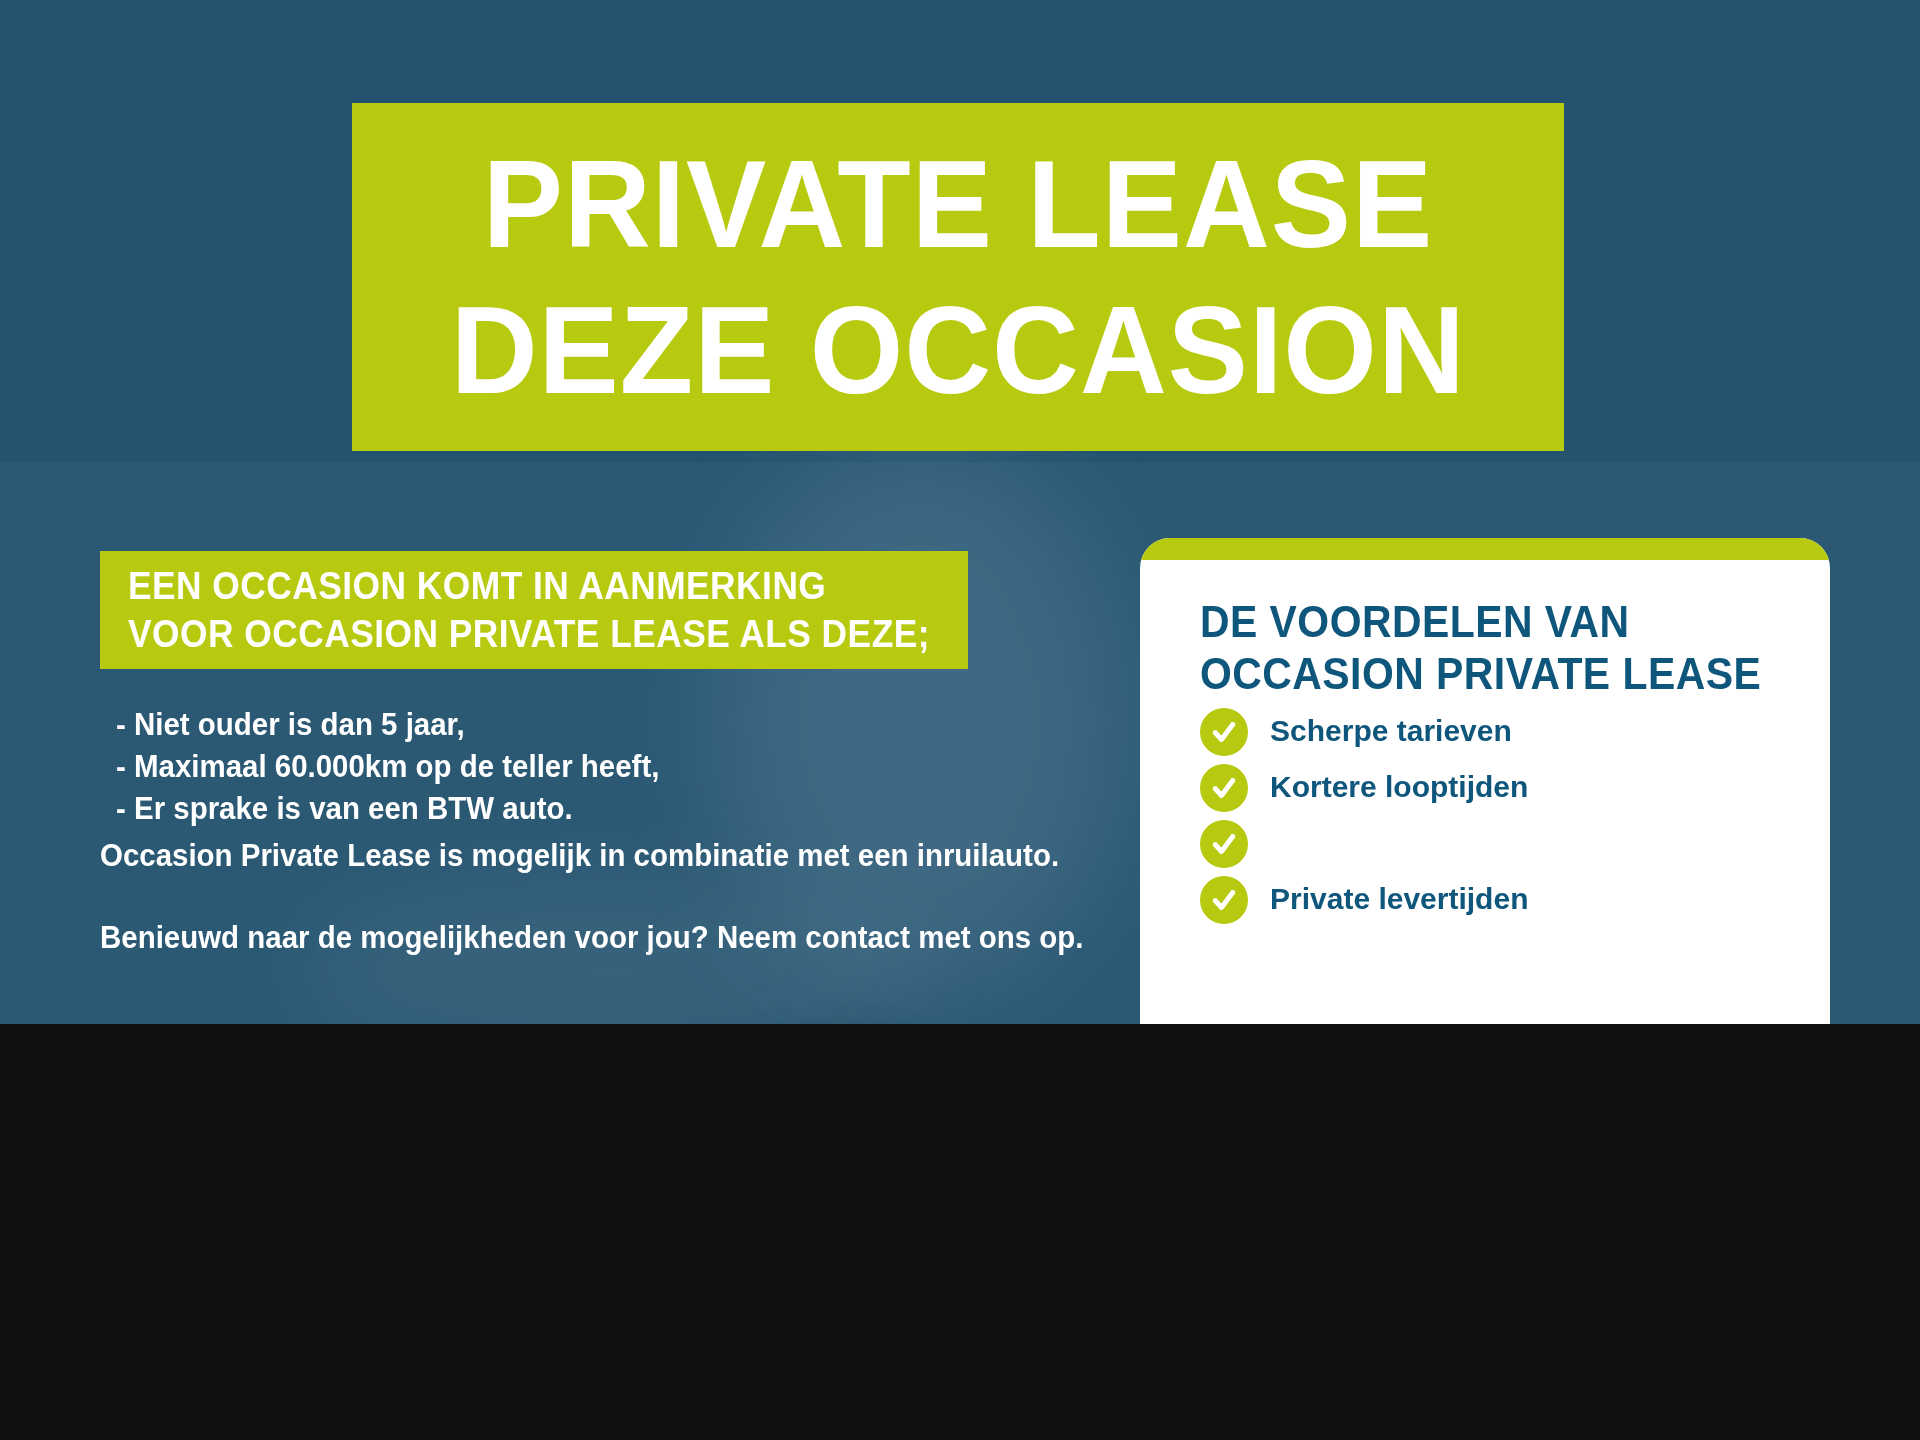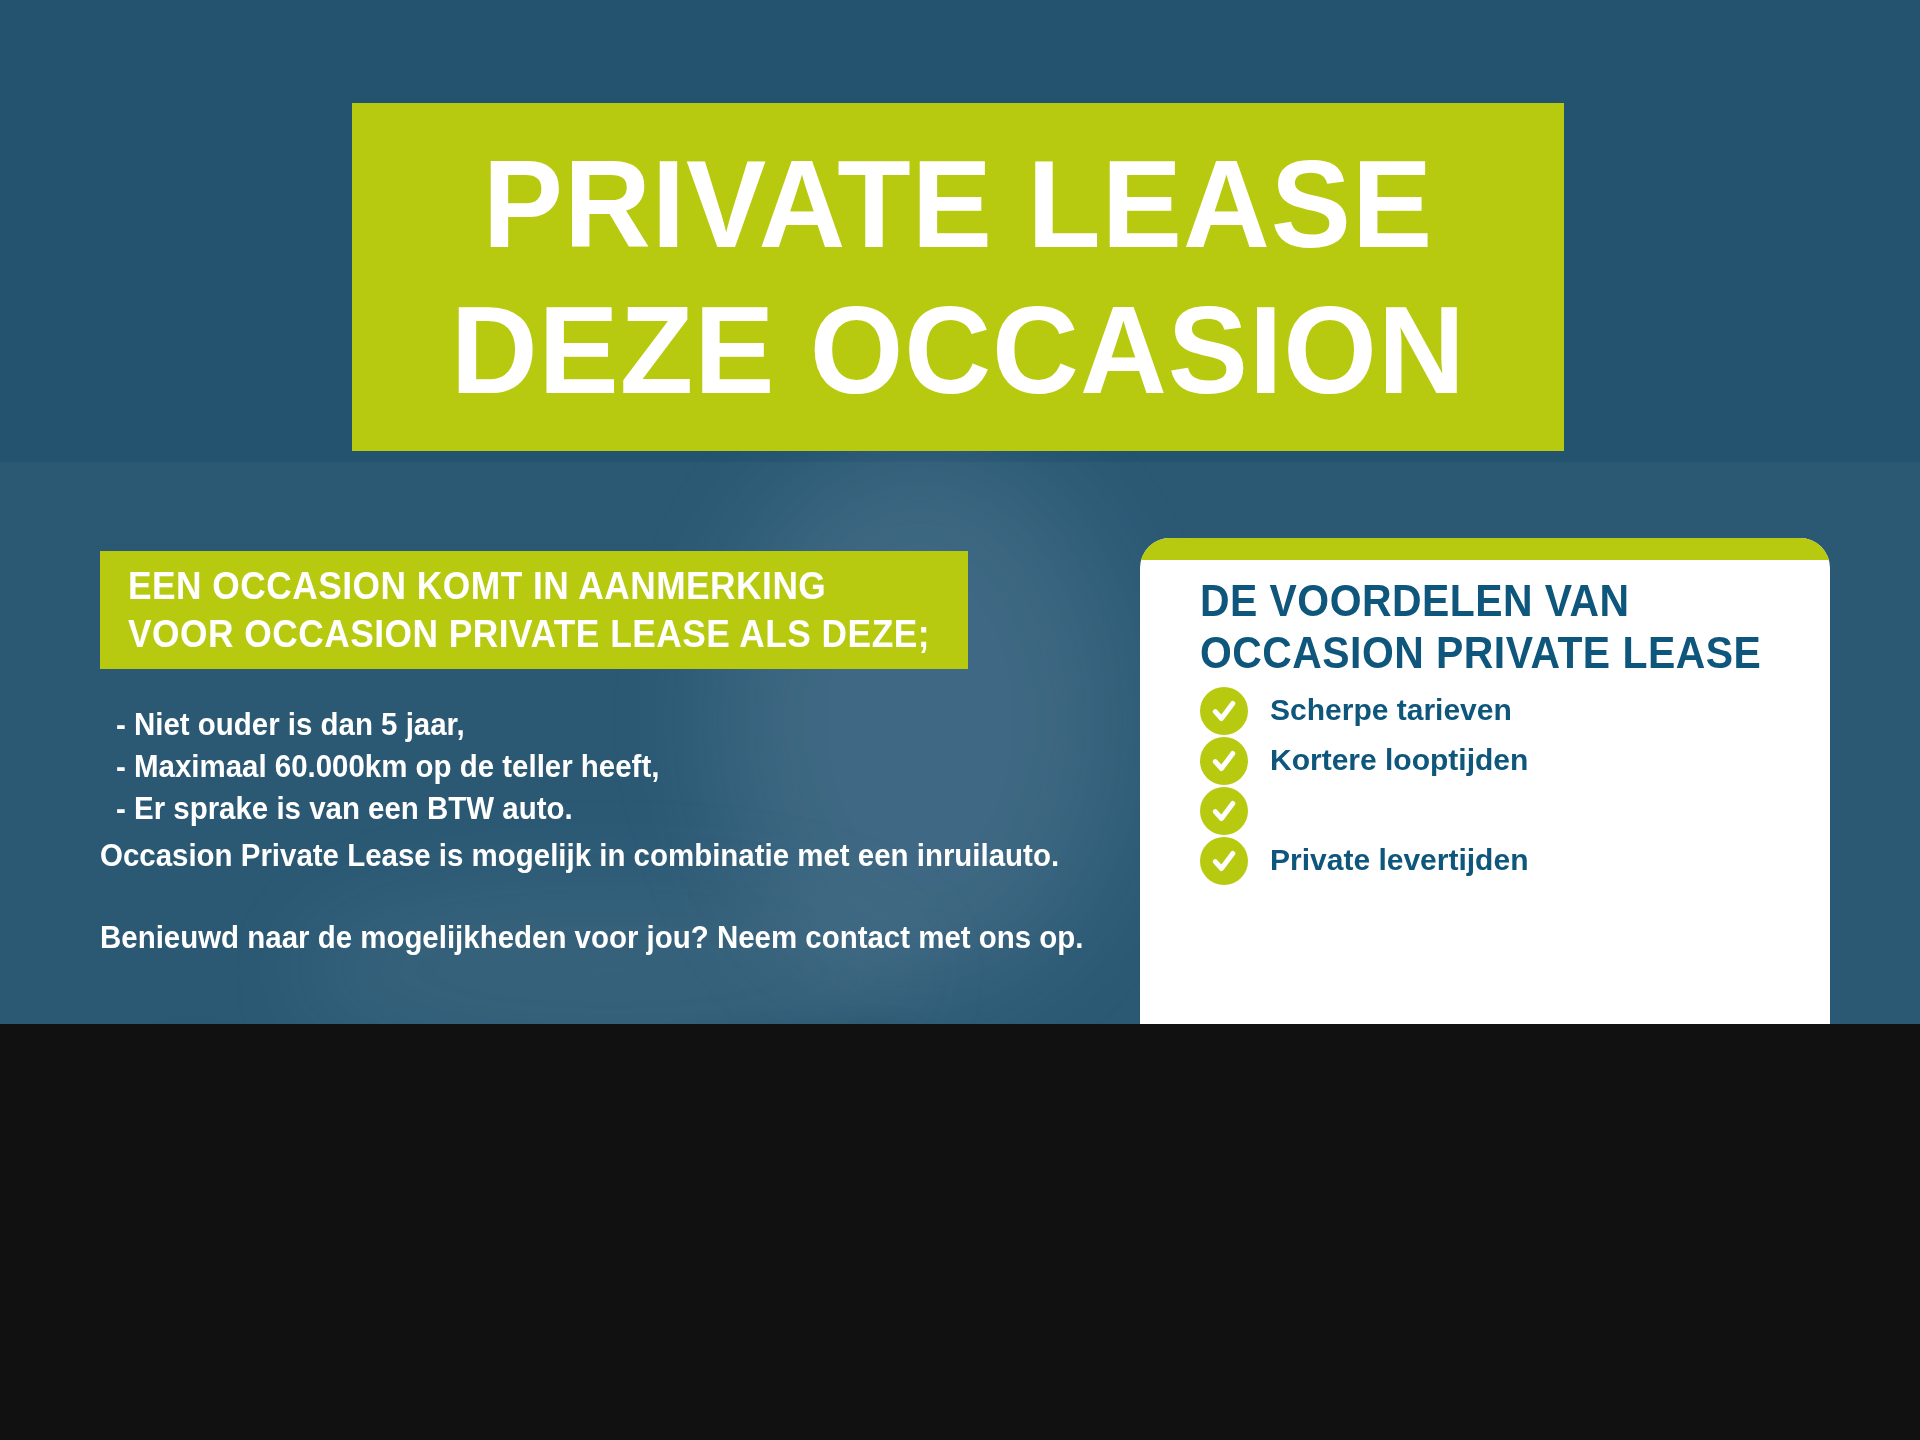--- a/index.html
+++ b/index.html
@@ -59,27 +59,27 @@
   }
   .note-1{top:838px;}
   .note-2{top:920px;}
 
   
   .card{
     position:absolute; left:1140px; top:538px; width:690px; height:535px;
     background:#fff; border-radius:30px; overflow:hidden;
   }
   .card-strip{height:22px; background:var(--lime,#B7CA10);}
-  .card-body{padding:15px 30px 0 60px;}
+  .card-body{padding:36px 30px 0 60px;}
   .card-heading{
     color:var(--teal,#0E567B); font-weight:bold; font-size:44px; line-height:52px;
     letter-spacing:.5px; white-space:nowrap; transform:scaleX(.93); transform-origin:left center;
   }
   .items{margin-top:8px; padding-top:0;}
-  .item{display:flex; align-items:flex-start; gap:22px; margin-top:2px;}
+  .item{display:flex; align-items:flex-start; gap:22px; margin-top:8px;}
   .check{
     width:48px; height:48px; flex:0 0 48px; border-radius:50%;
     background:var(--lime,#B7CA10);
     display:flex; align-items:center; justify-content:center;
   }
   .check svg{width:30px; height:30px; display:block;}
   .item-text{
     color:var(--teal,#0E567B); font-weight:bold; font-size:30px; line-height:38px;
     max-width:520px; padding-top:4px;
   }

